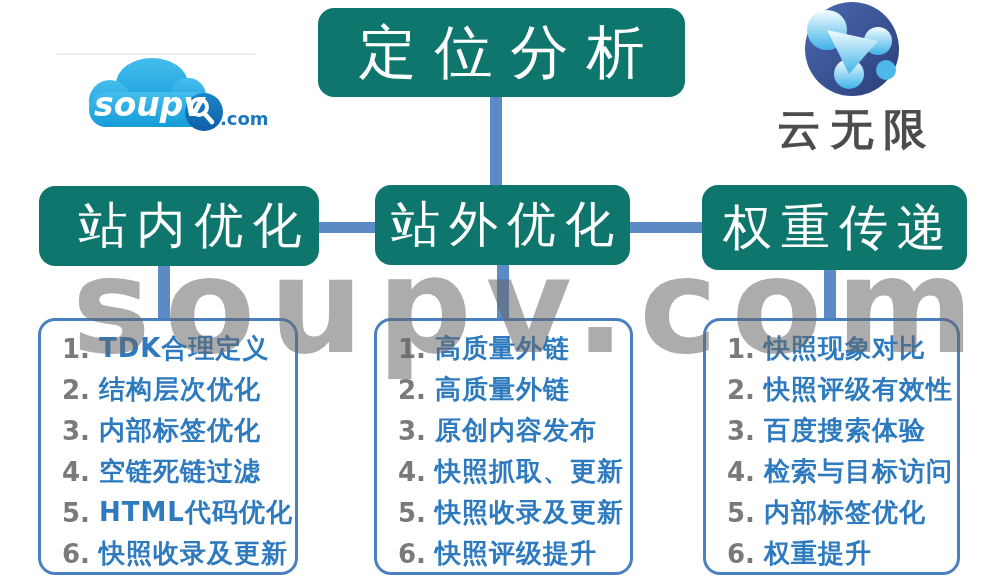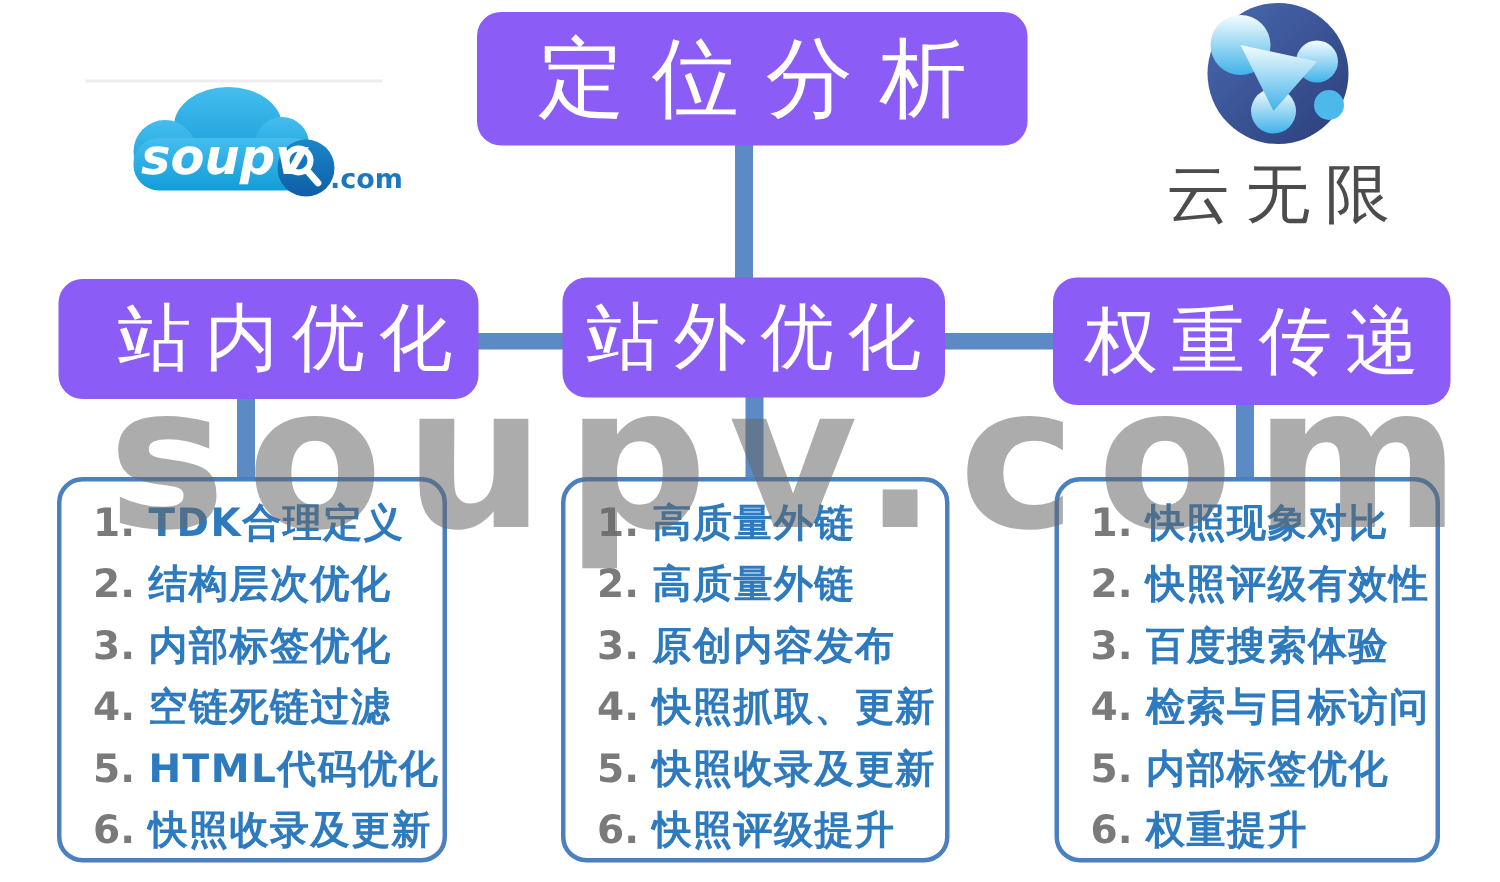--- a/index.html
+++ b/index.html
@@ -2,21 +2,21 @@
 <html><head>
 <meta charset="utf-8">
 <style>
   html,body{margin:0;padding:0;background:#fff;}
   .canvas{
     position:relative;width:1000px;height:588px;background:#ffffff;
     font-family:"DejaVu Sans","Liberation Sans",sans-serif;overflow:hidden;
   }
   
   .bluebox{
-    position:absolute;background:#8b5cf6;border-radius:16px;color:#ffffff;
+    position:absolute;background:#0f766e;border-radius:16px;color:#ffffff;
     display:flex;align-items:center;justify-content:center;z-index:4;
   }
   .bluebox .lbl{white-space:nowrap;}
   .title-box{left:318px;top:8px;width:367px;height:89px;font-size:58px;letter-spacing:18px;}
   .title-box .lbl{margin-right:-18px;}
   .hdr{font-size:49px;letter-spacing:9px;}
   .hdr .lbl{margin-right:-9px;}
   .hdr-1{left:39px;top:186px;width:258px;height:80px;padding-left:22px;}
   .hdr-2{left:375px;top:185px;width:255px;height:80px;}
   .hdr-3{left:702px;top:185px;width:265px;height:85px;}
@@ -49,21 +49,21 @@
     font-size:132px;font-weight:bold;letter-spacing:14px;
     color:rgba(104,104,104,0.55);z-index:50;pointer-events:none;
   }
   
   .hairline{position:absolute;left:57px;top:53px;width:198px;height:2px;background:#ededed;z-index:2;}
   .logo-soupv{position:absolute;left:80px;top:54px;width:188px;height:92px;z-index:3;}
   
   .logo-yun{position:absolute;left:770px;top:0px;width:164px;height:100px;z-index:3;}
   .yun-brand{
     position:absolute;left:768px;top:101px;width:168px;text-align:center;
-    font-size:43px;font-weight:normal;color:#4c4c4c;letter-spacing:10px;z-index:3;
+    font-size:43px;font-weight:bold;color:#4c4c4c;letter-spacing:10px;z-index:3;
   }
   .yun-brand .lbl{margin-right:-10px;}
   .yun-url{
     position:absolute;left:768px;top:151px;width:168px;text-align:center;
     font-size:16px;color:#9aa0a6;letter-spacing:0.5px;z-index:3;
   }
 </style>
 </head>
 <body>
 

